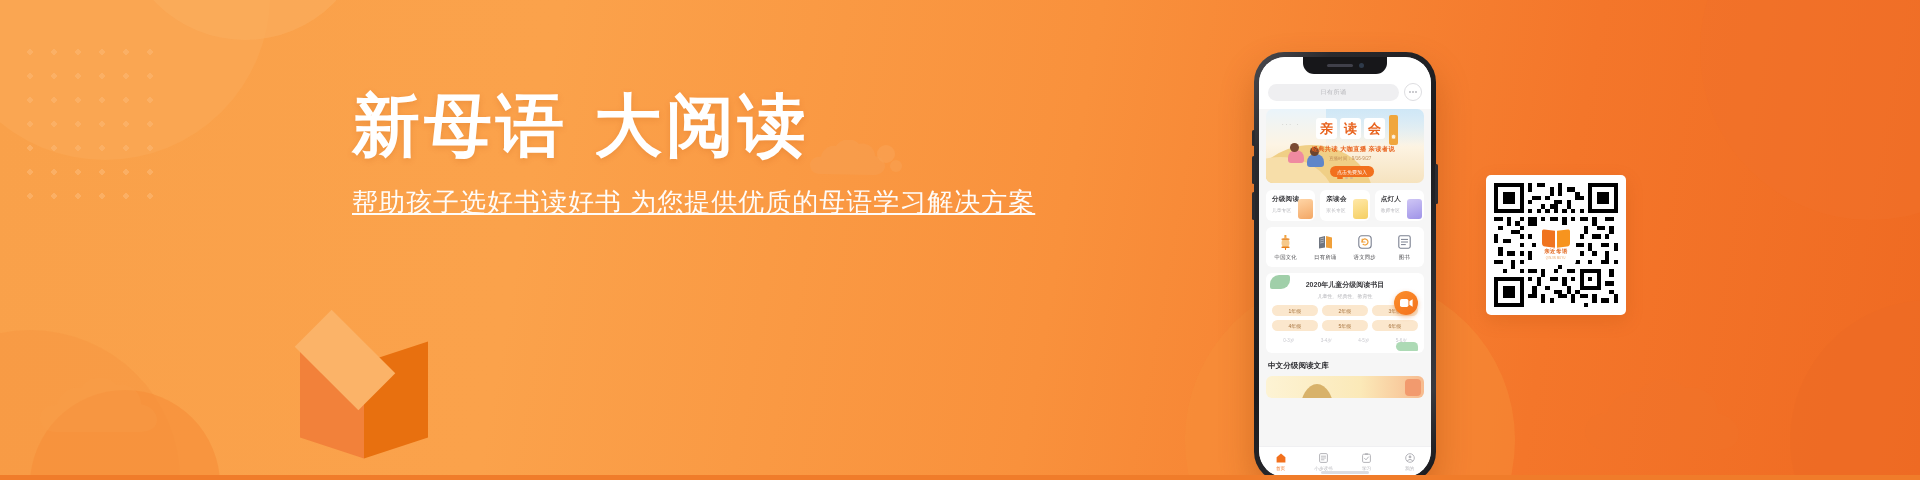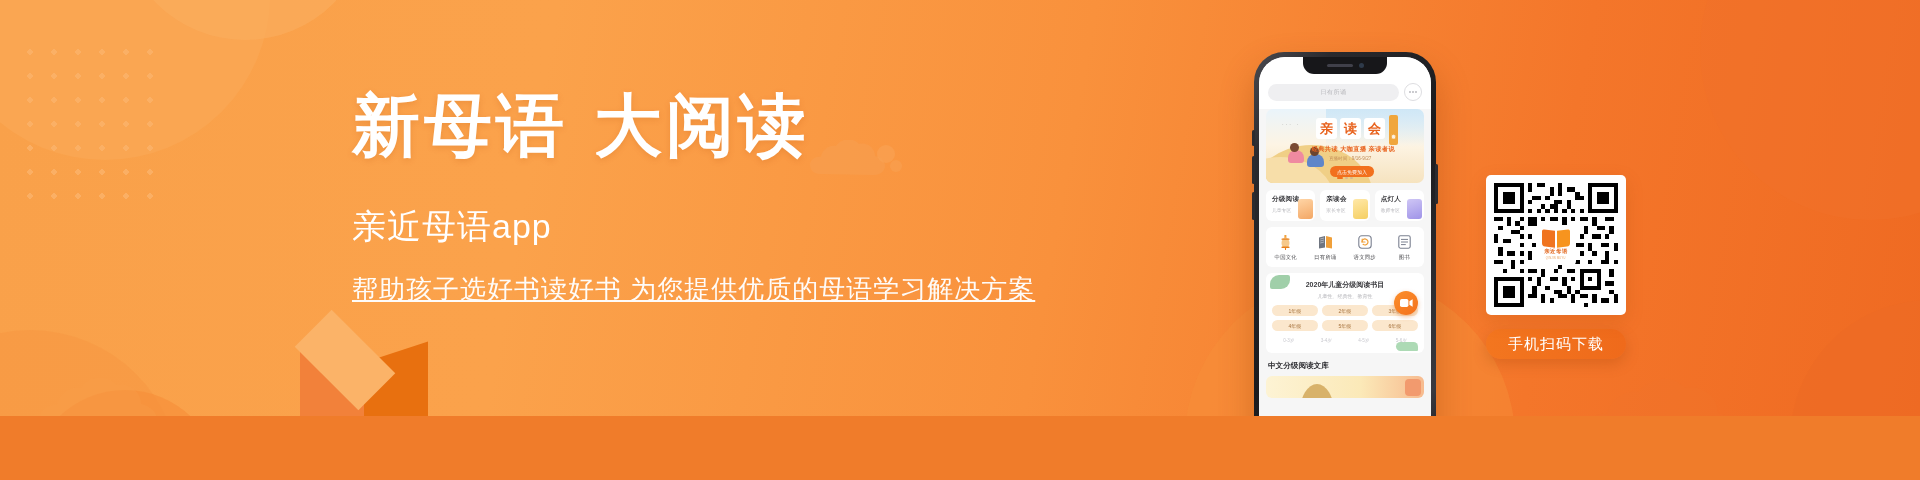--- a/index.html
+++ b/index.html
@@ -2,21 +2,21 @@
 <html><head>
 <meta charset="utf-8">
 <style>
   html,body{margin:0;padding:0;}
   body{
     width:1920px;height:480px;overflow:hidden;
     font-family:"Liberation Sans","DejaVu Sans",sans-serif;
     background:#f07c2a;
   }
   .banner{
-    position:relative;width:1920px;height:416px;overflow:hidden;
+    position:relative;width:1920px;height:475px;overflow:hidden;
     background:linear-gradient(100deg,#f9a14a 0%,#fba24b 28%,#f9913c 55%,#f4762a 80%,#ef6a22 100%);
   }
   
   .deco{position:absolute;pointer-events:none;}
   .circ-tl{
     left:-60px;top:-170px;width:330px;height:330px;border-radius:50%;
     background:#faa652;
   }
   .circ-tl2{
     left:120px;top:-210px;width:250px;height:250px;border-radius:50%;
@@ -272,21 +272,20 @@
     <path d="M16 62c-9 0-16-6-16-14s8-14 17-13c2-11 13-19 24-17 8-12 26-14 35-3 12-3 25 6 25 19 9 2 16 8 16 16s-8 12-17 12z" fill="#f79e4a" opacity="0.55"></path>
   </svg>
   <svg class="cloud cloud-3" width="170" height="86" viewBox="0 0 170 86">
     <path d="M22 78c-12 0-22-8-22-19s10-19 22-17c3-14 18-25 32-22 11-16 34-18 46-4 16-4 33 8 33 25 12 3 21 11 21 21s-10 16-22 16z" fill="#f0742b" opacity="0.5"></path>
   </svg>
 
   <div class="textblock">
     <div class="headline">
       <span>新母语</span><span class="gap"></span><span>大阅读</span>
     </div>
-    <div class="subtitle">亲近母语app</div>
     <div class="tagline">帮助孩子选好书读好书 为您提供优质的母语学习解决方案</div>
   </div>
 
   <div class="phone">
     <div class="btn-side btn-l1"></div>
     <div class="btn-side btn-l2"></div>
     <div class="btn-side btn-l3"></div>
     <div class="btn-side btn-r1"></div>
 
     <div class="phone-inner">
@@ -621,16 +620,15 @@
         <div class="qrlogo">
           <div class="bookicon">
             <div class="pl"></div>
               <div class="pr"></div>
           </div>
           <div class="lt">亲近母语</div>
           <div class="ls">QINJIN MUYU</div>
         </div>
       </div>
     </div>
-    <div class="qrbtn">手机扫码下载</div>
   </div>
 
 </div>
 
 </body></html>

